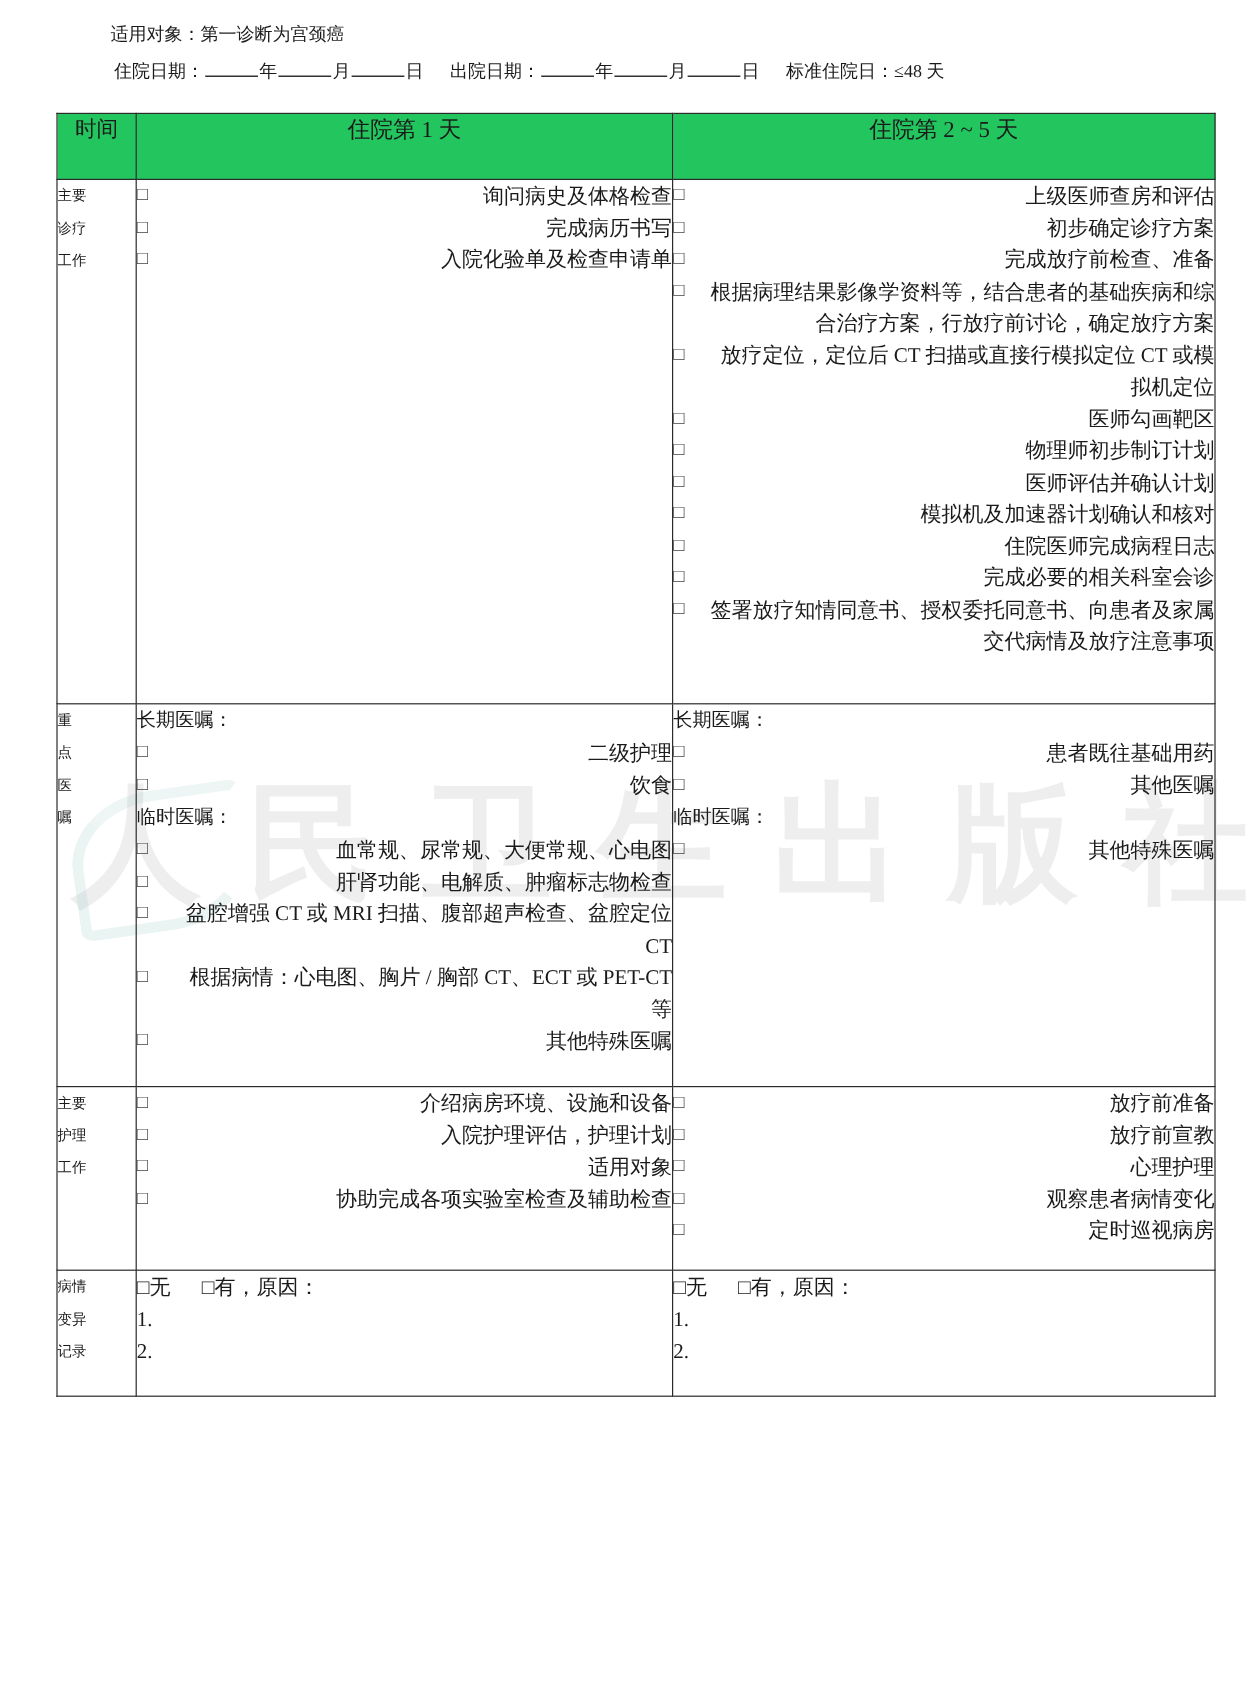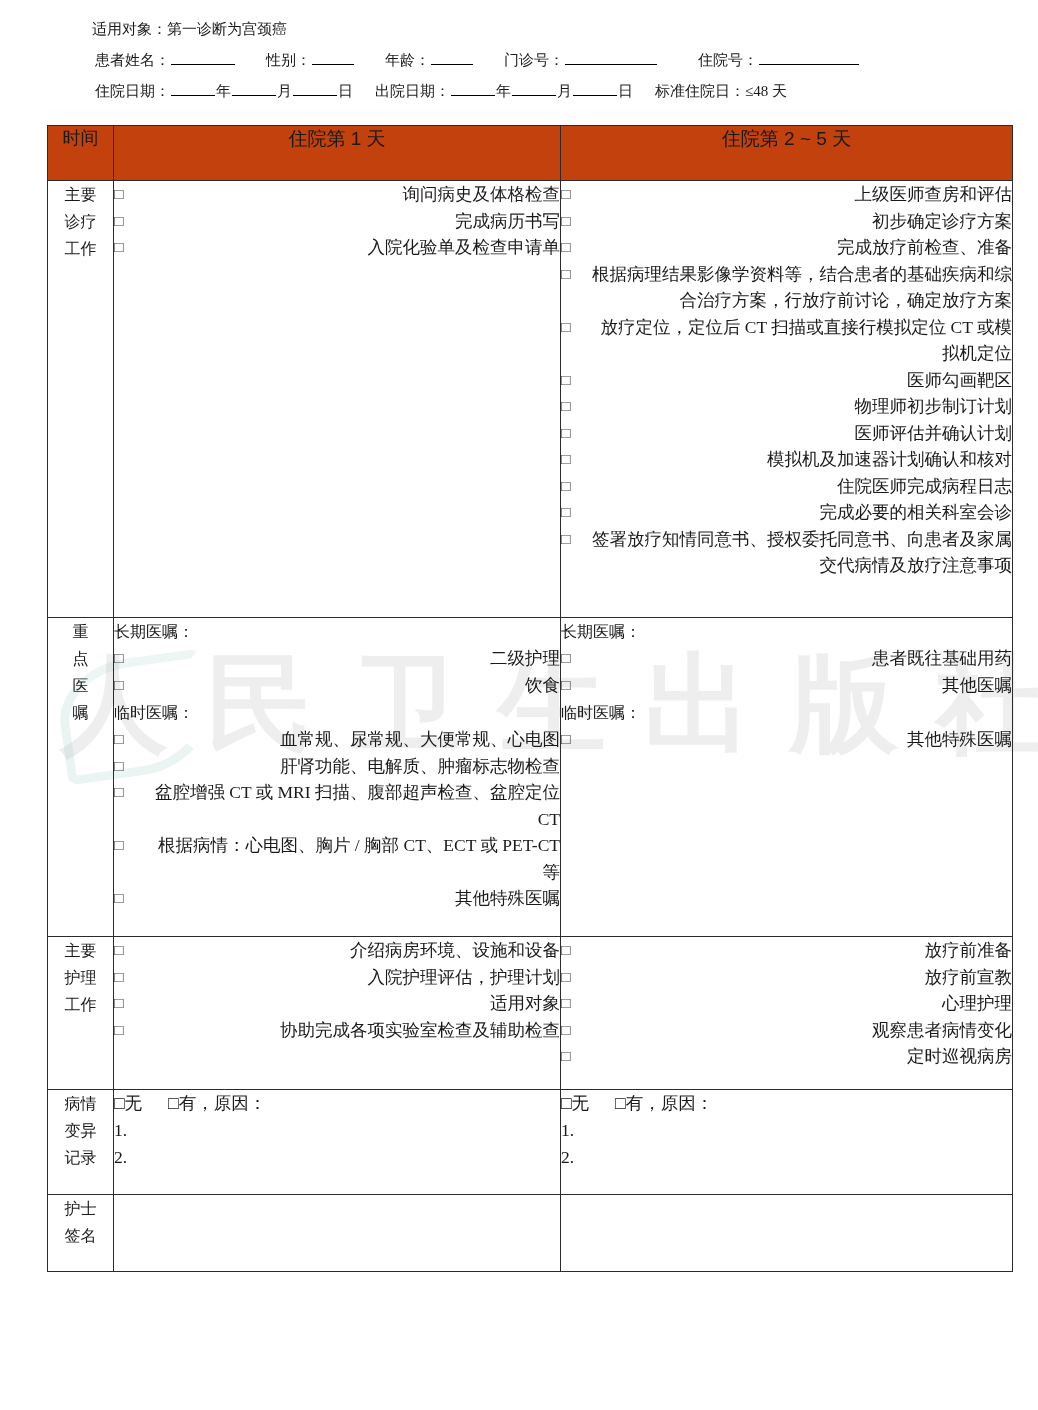--- a/index.html
+++ b/index.html
@@ -88,35 +88,35 @@
   .pathway-table td, .pathway-table th {
     border: 1.3px solid #2b2b2b;
     vertical-align: top;
     padding: 0;
   }
   col.c-time { width: 66px; }
   col.c-d1   { width: 447px; }
   col.c-d25  { width: 452px; }
 
   thead th {
-    background: #c2410c;
+    background: #22c55e;
     text-align: center;
     font-weight: normal;
     font-size: 19px;
     height: 54px;
     vertical-align: middle;
-    font-family: Liberation Sans, sans-serif;
+    font-family: Liberation Serif, serif;
   }
   thead th.time-head { font-size: 18px; }
 
   
   .rowlabel {
-    text-align: center;
+    text-align: left;
     vertical-align: middle;
-    font-size: 16px;
+    font-size: 12px;
     line-height: 27px;
     padding: 6px 2px;
     font-family: "Liberation Sans", "DejaVu Sans", sans-serif;
   }
   .rowlabel span { display: block; }
 
   .cellbox {
     padding: 12px 12px 14px 18px;
     font-size: 17.5px;
     line-height: 26.5px;
@@ -176,23 +176,20 @@
 <div class="watermark">
   <div class="wm-logo"></div>
   <div class="wm-text">人民卫生出版社</div>
 </div>
 
 <div class="doc-header">
   <div class="hdr-line l1">
     <span>适用对象：</span><span>第一诊断为宫颈癌</span>
   </div>
 
-  <div class="hdr-line l2">
-    <span>患者姓名：</span><span class="blank b-name"></span><span class="gapM"></span><span>性别：</span><span class="blank b-sex"></span><span class="gapM"></span><span>年龄：</span><span class="blank b-age"></span><span class="gapM"></span><span>门诊号：</span><span class="blank b-out"></span><span class="gapL"></span><span>住院号：</span><span class="blank b-in"></span>
-  </div>
 
   <div class="hdr-line l3">
     <span>住院日期：</span><span class="blank b-date"></span><span>年</span><span class="blank b-date"></span><span>月</span><span class="blank b-date"></span><span>日</span><span class="gapS"></span><span>出院日期：</span><span class="blank b-date"></span><span>年</span><span class="blank b-date"></span><span>月</span><span class="blank b-date"></span><span>日</span><span class="gapS"></span><span>标准住院日：</span><span>≤48 天</span>
   </div>
 </div>
 
 <table class="pathway-table">
   <colgroup>
     <col class="c-time">
       <col class="c-d1">
@@ -317,24 +314,16 @@
         <div class="variance-top">
           <span class="opt">□<span>无</span></span><span class="opt">□<span>有，原因：</span></span>
         </div>
         <ul class="variance-list">
           <li>1.</li>
           <li>2.</li>
         </ul>
       </td>
     </tr>
 
-    <tr>
-      <td class="rowlabel sig-cell">
-        <span>护士</span>
-        <span>签名</span>
-      </td>
-      <td class="cellbox"></td>
-      <td class="cellbox"></td>
-    </tr>
 
 
   </tbody>
 </table>
 
 </body></html>

